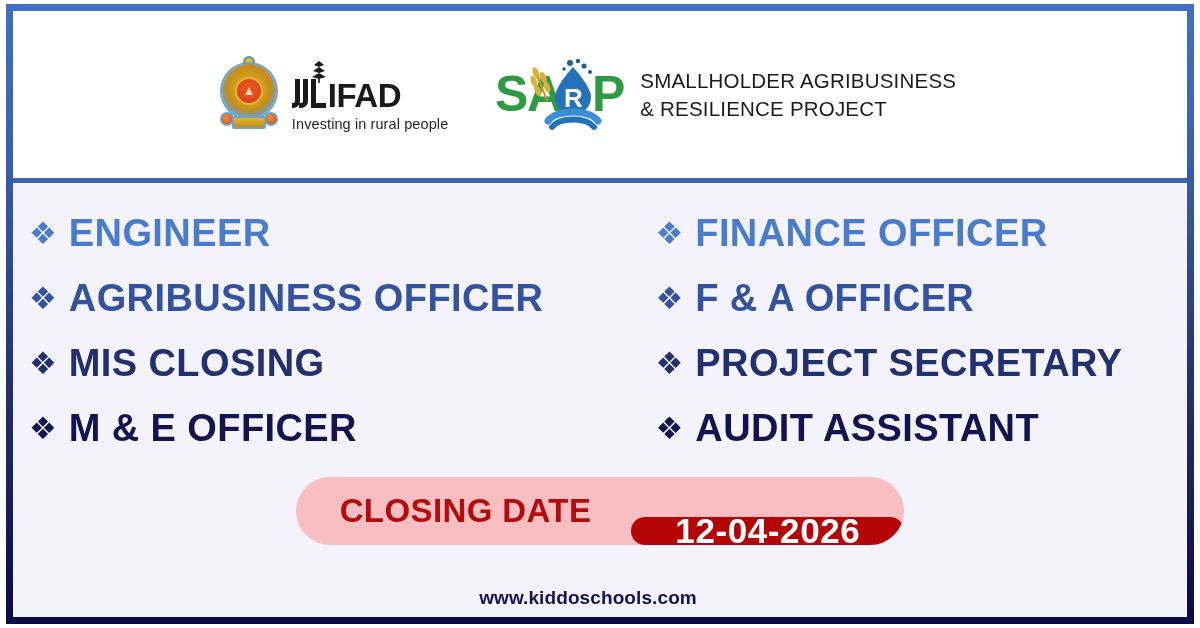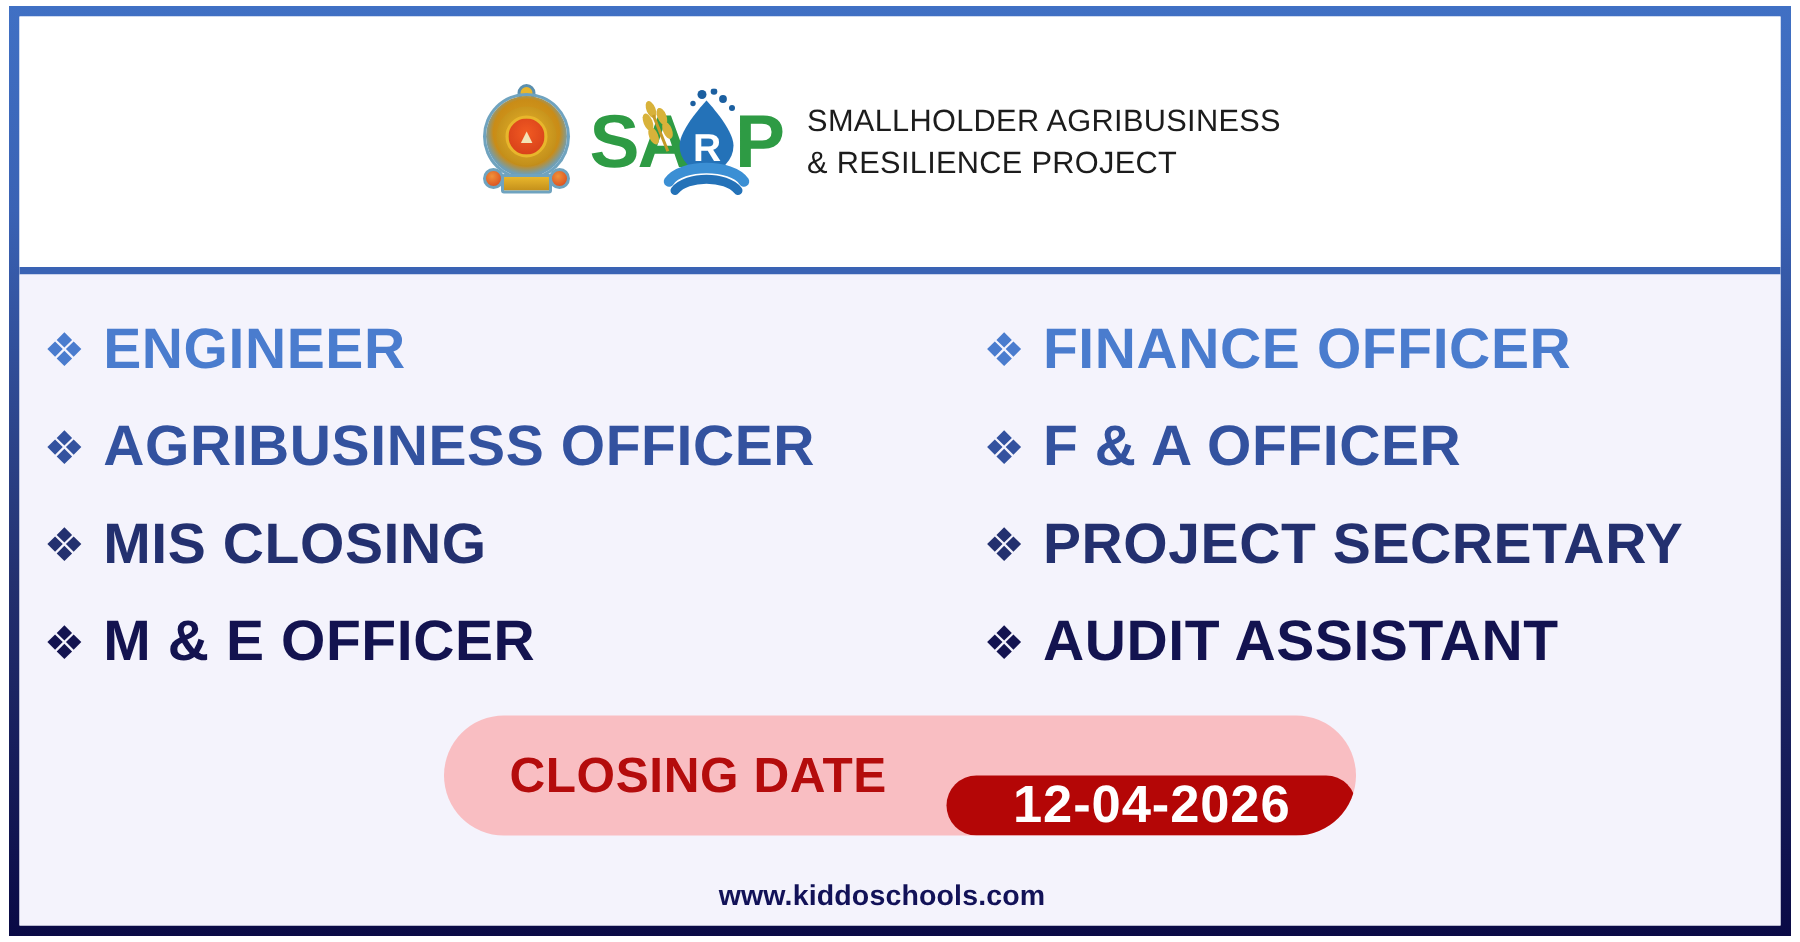--- a/index.html
+++ b/index.html
@@ -242,21 +242,21 @@
     display: flex;
     align-items: flex-start;
     justify-content: center;
     padding-top: 18px;
   }
   .closing-pill {
     display: flex;
     align-items: stretch;
     background: #f9bec2;
     border-radius: 40px;
-    height: 80px;
+    height: 68px;
     overflow: hidden;
   }
   .closing-label {
     display: flex;
     align-items: center;
     padding: 0 40px 0 44px;
     font-family: "Liberation Sans", sans-serif;
     font-weight: bold;
     font-size: 33px;
     letter-spacing: 0.4px;
@@ -305,20 +305,41 @@
             <div class="top-wheel"></div>
             <div class="ring-outer"></div>
             <div class="ring-mid"></div>
             <div class="ring-in"></div>
             <div class="lion">▲</div>
             <div class="pot-l"></div>
             <div class="pot-r"></div>
             <div class="base"></div>
           </div>
 
+          <div class="ifad">
+            <div class="ifad-mark">
+              <svg width="26" height="22" viewBox="0 0 26 22" aria-hidden="true">
+                <path d="M13 0 L18 4 L13 6 L8 4 Z" fill="#1a1a1a"></path>
+                <path d="M13 6 L19 10 L13 12 L7 10 Z" fill="#1a1a1a"></path>
+                <path d="M13 12 L20 16 L13 18 L6 16 Z" fill="#1a1a1a"></path>
+                <rect x="12.2" y="17" width="1.6" height="5" fill="#1a1a1a"></rect>
+              </svg>
+            </div>
+            <div class="ifad-word">
+              <span class="ifad-jl">
+                <svg width="36" height="33" viewBox="0 0 36 33" aria-hidden="true">
+                  <path d="M3 0 h5 v22 a7 7 0 0 1 -7 7 h-1 v-5 h1 a2 2 0 0 0 2 -2 Z" fill="#1a1a1a"></path>
+                  <path d="M11 0 h5 v22 a7 7 0 0 1 -7 7 h-2 v-5 h2 a2 2 0 0 0 2 -2 Z" fill="#1a1a1a"></path>
+                  <path d="M19 0 h5 v24 h10 v5 h-15 Z" fill="#1a1a1a"></path>
+                </svg>
+              </span>
+              <span>IFAD</span>
+            </div>
+            <div class="ifad-tag">Investing in rural people</div>
+          </div>
 
           <div class="sarp">
             <svg width="130" height="72" viewBox="0 0 130 72" aria-hidden="true">
 
               <text x="-1" y="52" font-family="Liberation Sans, sans-serif" font-size="50" font-weight="bold" fill="#2e9b44">S</text>
 
               <text x="31" y="52" font-family="Liberation Sans, sans-serif" font-size="50" font-weight="bold" fill="#2e9b44">A</text>
 
               <g transform="translate(40,14) rotate(-22)" fill="#d8b23a">
                 <ellipse cx="0" cy="0" rx="3" ry="6"></ellipse>

